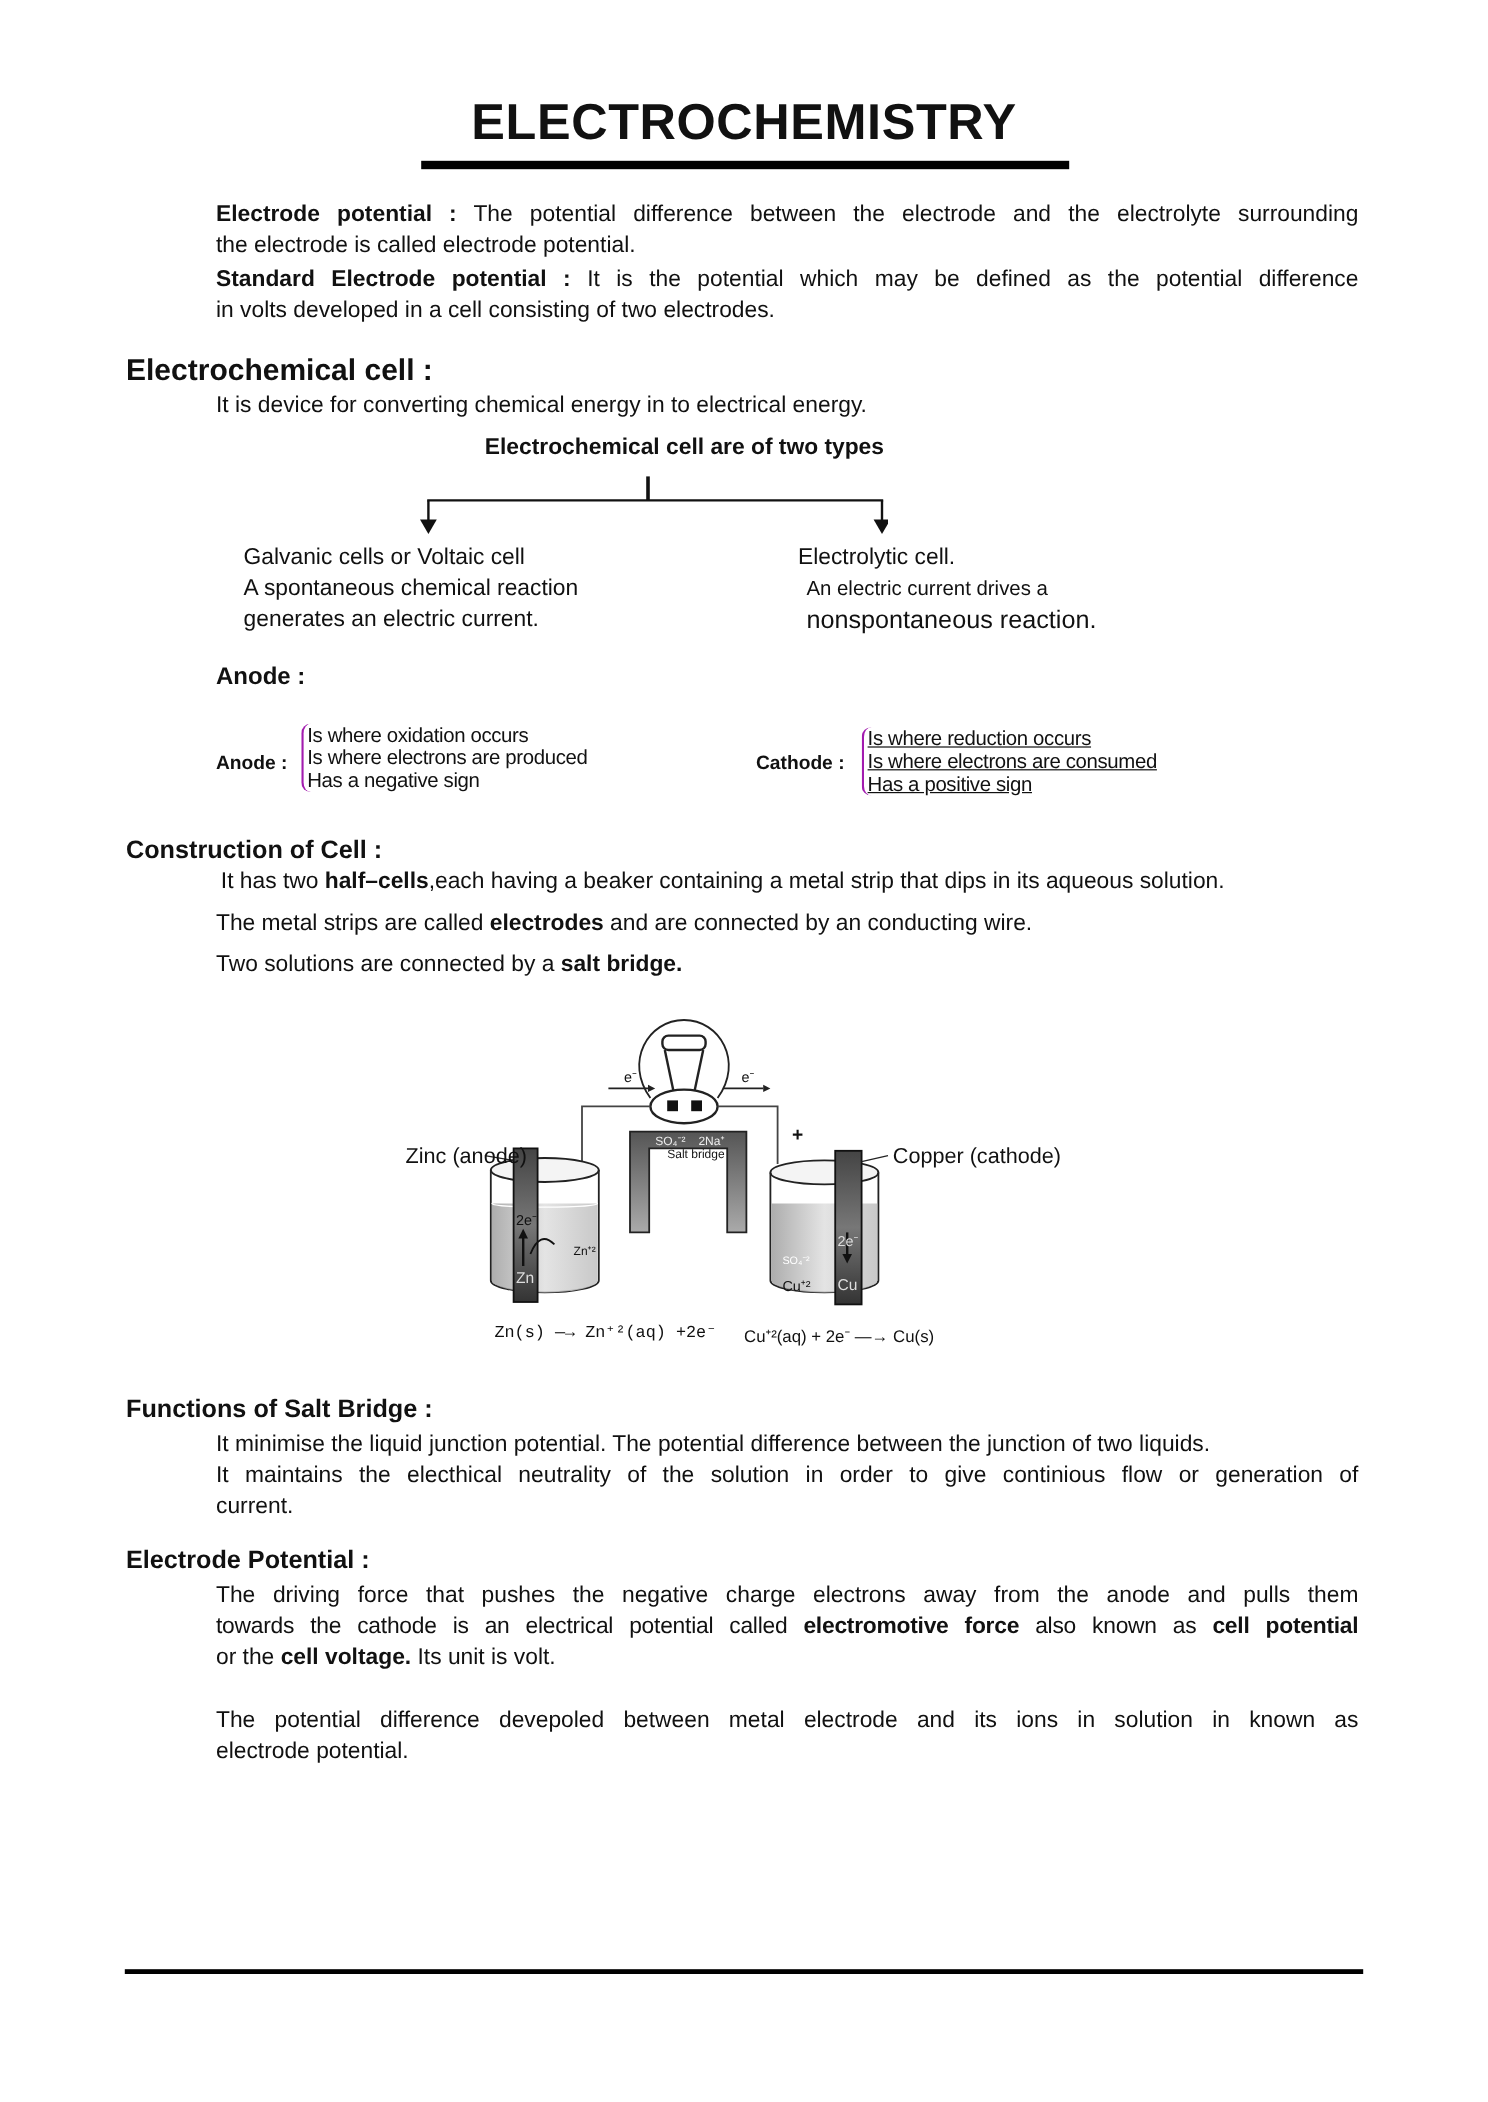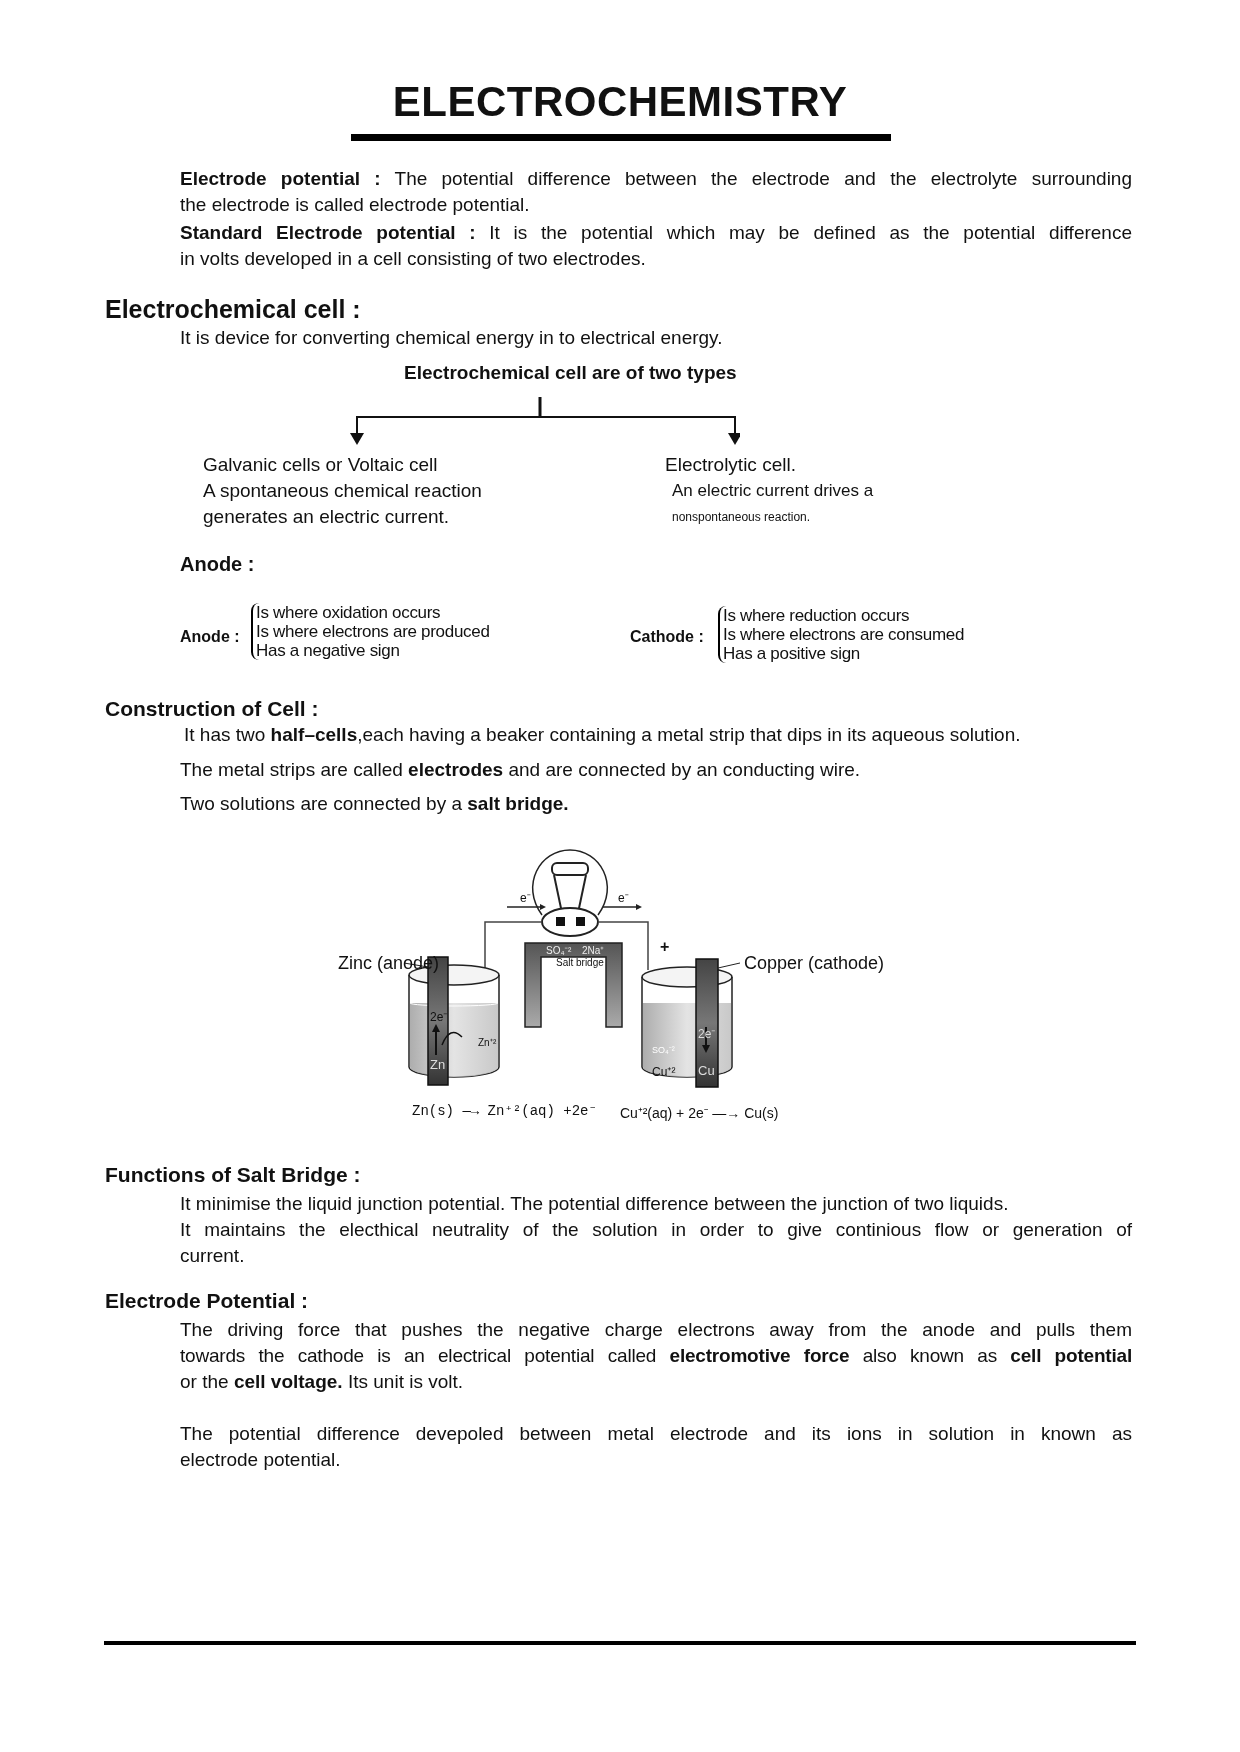--- a/index.html
+++ b/index.html
@@ -8,21 +8,21 @@
   .abs { position: absolute; }
   .title { left: 0; width: 1240px; top: 78px; text-align: center;
            font-size: 42px; font-weight: bold; letter-spacing: 0.5px; }
   .title-rule { left: 351px; top: 134px; width: 540px; height: 7px; background: #000; }
   .para { font-size: 19px; line-height: 26px; text-align: justify; }
   .para b { font-weight: bold; }
   .h1 { font-size: 25px; font-weight: bold; }
   .h2 { font-size: 21px; font-weight: bold; }
   .line { font-size: 19px; white-space: nowrap; }
   .small { font-size: 17px; white-space: nowrap; }
-  .brace-list { font-size: 17px; line-height: 19px; border-left: 2px solid #000000;
+  .brace-list { font-size: 17px; line-height: 19px; border-left: 2px solid #a21caf;
                 border-radius: 8px 0 0 8px; padding-left: 3px; letter-spacing: -0.3px; }
   .bottom-rule { left: 104px; top: 1641px; width: 1032px; height: 4px; background: #000; }
   .diagram-text { font-size: 18px; white-space: nowrap; }
 </style>
 </head>
 <body>
 
 <div class="abs title">ELECTROCHEMISTRY</div>
 <div class="abs title-rule"></div>
 
@@ -49,34 +49,34 @@
 </svg>
 
 <div class="abs" style="left:203px; top:452px; font-size:19px; line-height:26px;">
   <div>Galvanic cells  or Voltaic cell</div>
   <div>A spontaneous chemical reaction</div>
   <div>generates an electric current.</div>
 </div>
 <div class="abs" style="left:665px; top:452px; font-size:19px; line-height:26px;">
   <div>Electrolytic cell.</div>
   <div style="font-size:17px; padding-left:7px;">An electric current drives a</div>
-  <div style="font-size:12px; padding-left:7px;">nonspontaneous reaction.</div>
+  <div style="font-size:21px; padding-left:7px;">nonspontaneous reaction.</div>
 </div>
 
 <div class="abs" style="left:180px; top:553px; font-size:20px; font-weight:bold;">Anode :</div>
 
 <div class="abs small" style="left:180px; top:628px; font-weight:bold; font-size:16px;">Anode :</div>
 <div class="abs brace-list" style="left:251px; top:603px;">
   <div>Is where oxidation occurs</div>
   <div>Is where electrons are produced</div>
   <div>Has a negative sign</div>
 </div>
 
 <div class="abs small" style="left:630px; top:628px; font-weight:bold; font-size:16px;">Cathode :</div>
-<div class="abs brace-list" style="left:718px; top:606px;">
+<div class="abs brace-list" style="left:718px; top:606px;text-decoration:underline;">
   <div>Is where reduction occurs</div>
   <div>Is where electrons are consumed</div>
   <div>Has a positive sign</div>
 </div>
 
 <div class="abs h2" style="left:105px; top:697px;">Construction of Cell :</div>
 <div class="abs line" style="left:184px; top:724px;">
   <span>It has  two </span><b>half–cells</b><span>,each having a beaker containing a metal strip that dips in its aqueous solution.</span>
 </div>
 <div class="abs line" style="left:180px; top:759px;">

